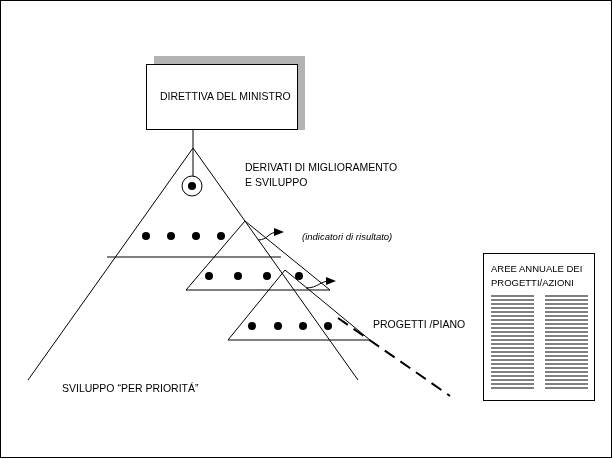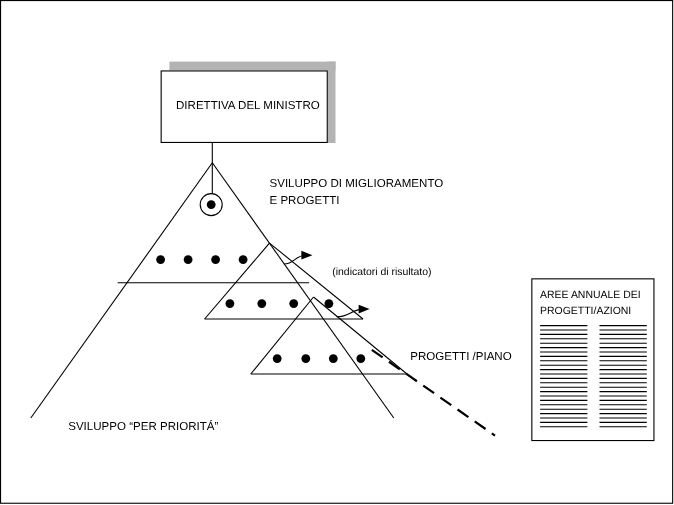--- a/index.html
+++ b/index.html
@@ -229,23 +229,23 @@
         <line x1="545" y1="368" x2="588" y2="368"></line>
         <line x1="545" y1="372" x2="588" y2="372"></line>
         <line x1="545" y1="376" x2="588" y2="376"></line>
         <line x1="545" y1="380" x2="588" y2="380"></line>
         <line x1="545" y1="384" x2="588" y2="384"></line>
         <line x1="545" y1="388" x2="588" y2="388"></line>
       </g>
     </g>
   </svg>
 
-  <div class="lbl" style="left:245px; top:160px;">SVILUPPO DI MIGLIORAMENTO</div>
-  <div class="lbl" style="left:245px; top:175px;">E PROGETTI</div>
-
-  <div class="lbl small" style="left:302px; top:241px;">(indicatori di risultato)</div>
+  <div class="lbl" style="left:245px; top:160px;">DERIVATI DI MIGLIORAMENTO</div>
+  <div class="lbl" style="left:245px; top:175px;">E SVILUPPO</div>
+
+  <div class="lbl small" style="left:302px; top:230px;font-style:italic;">(indicatori di risultato)</div>
 
 
   <div class="lbl" style="left:373px; top:317px;">PROGETTI /PIANO</div>
 
   <div class="lbl" style="left:62px; top:381px;">SVILUPPO “PER PRIORITÁ”</div>
 
 </div>
 
 </body></html>

